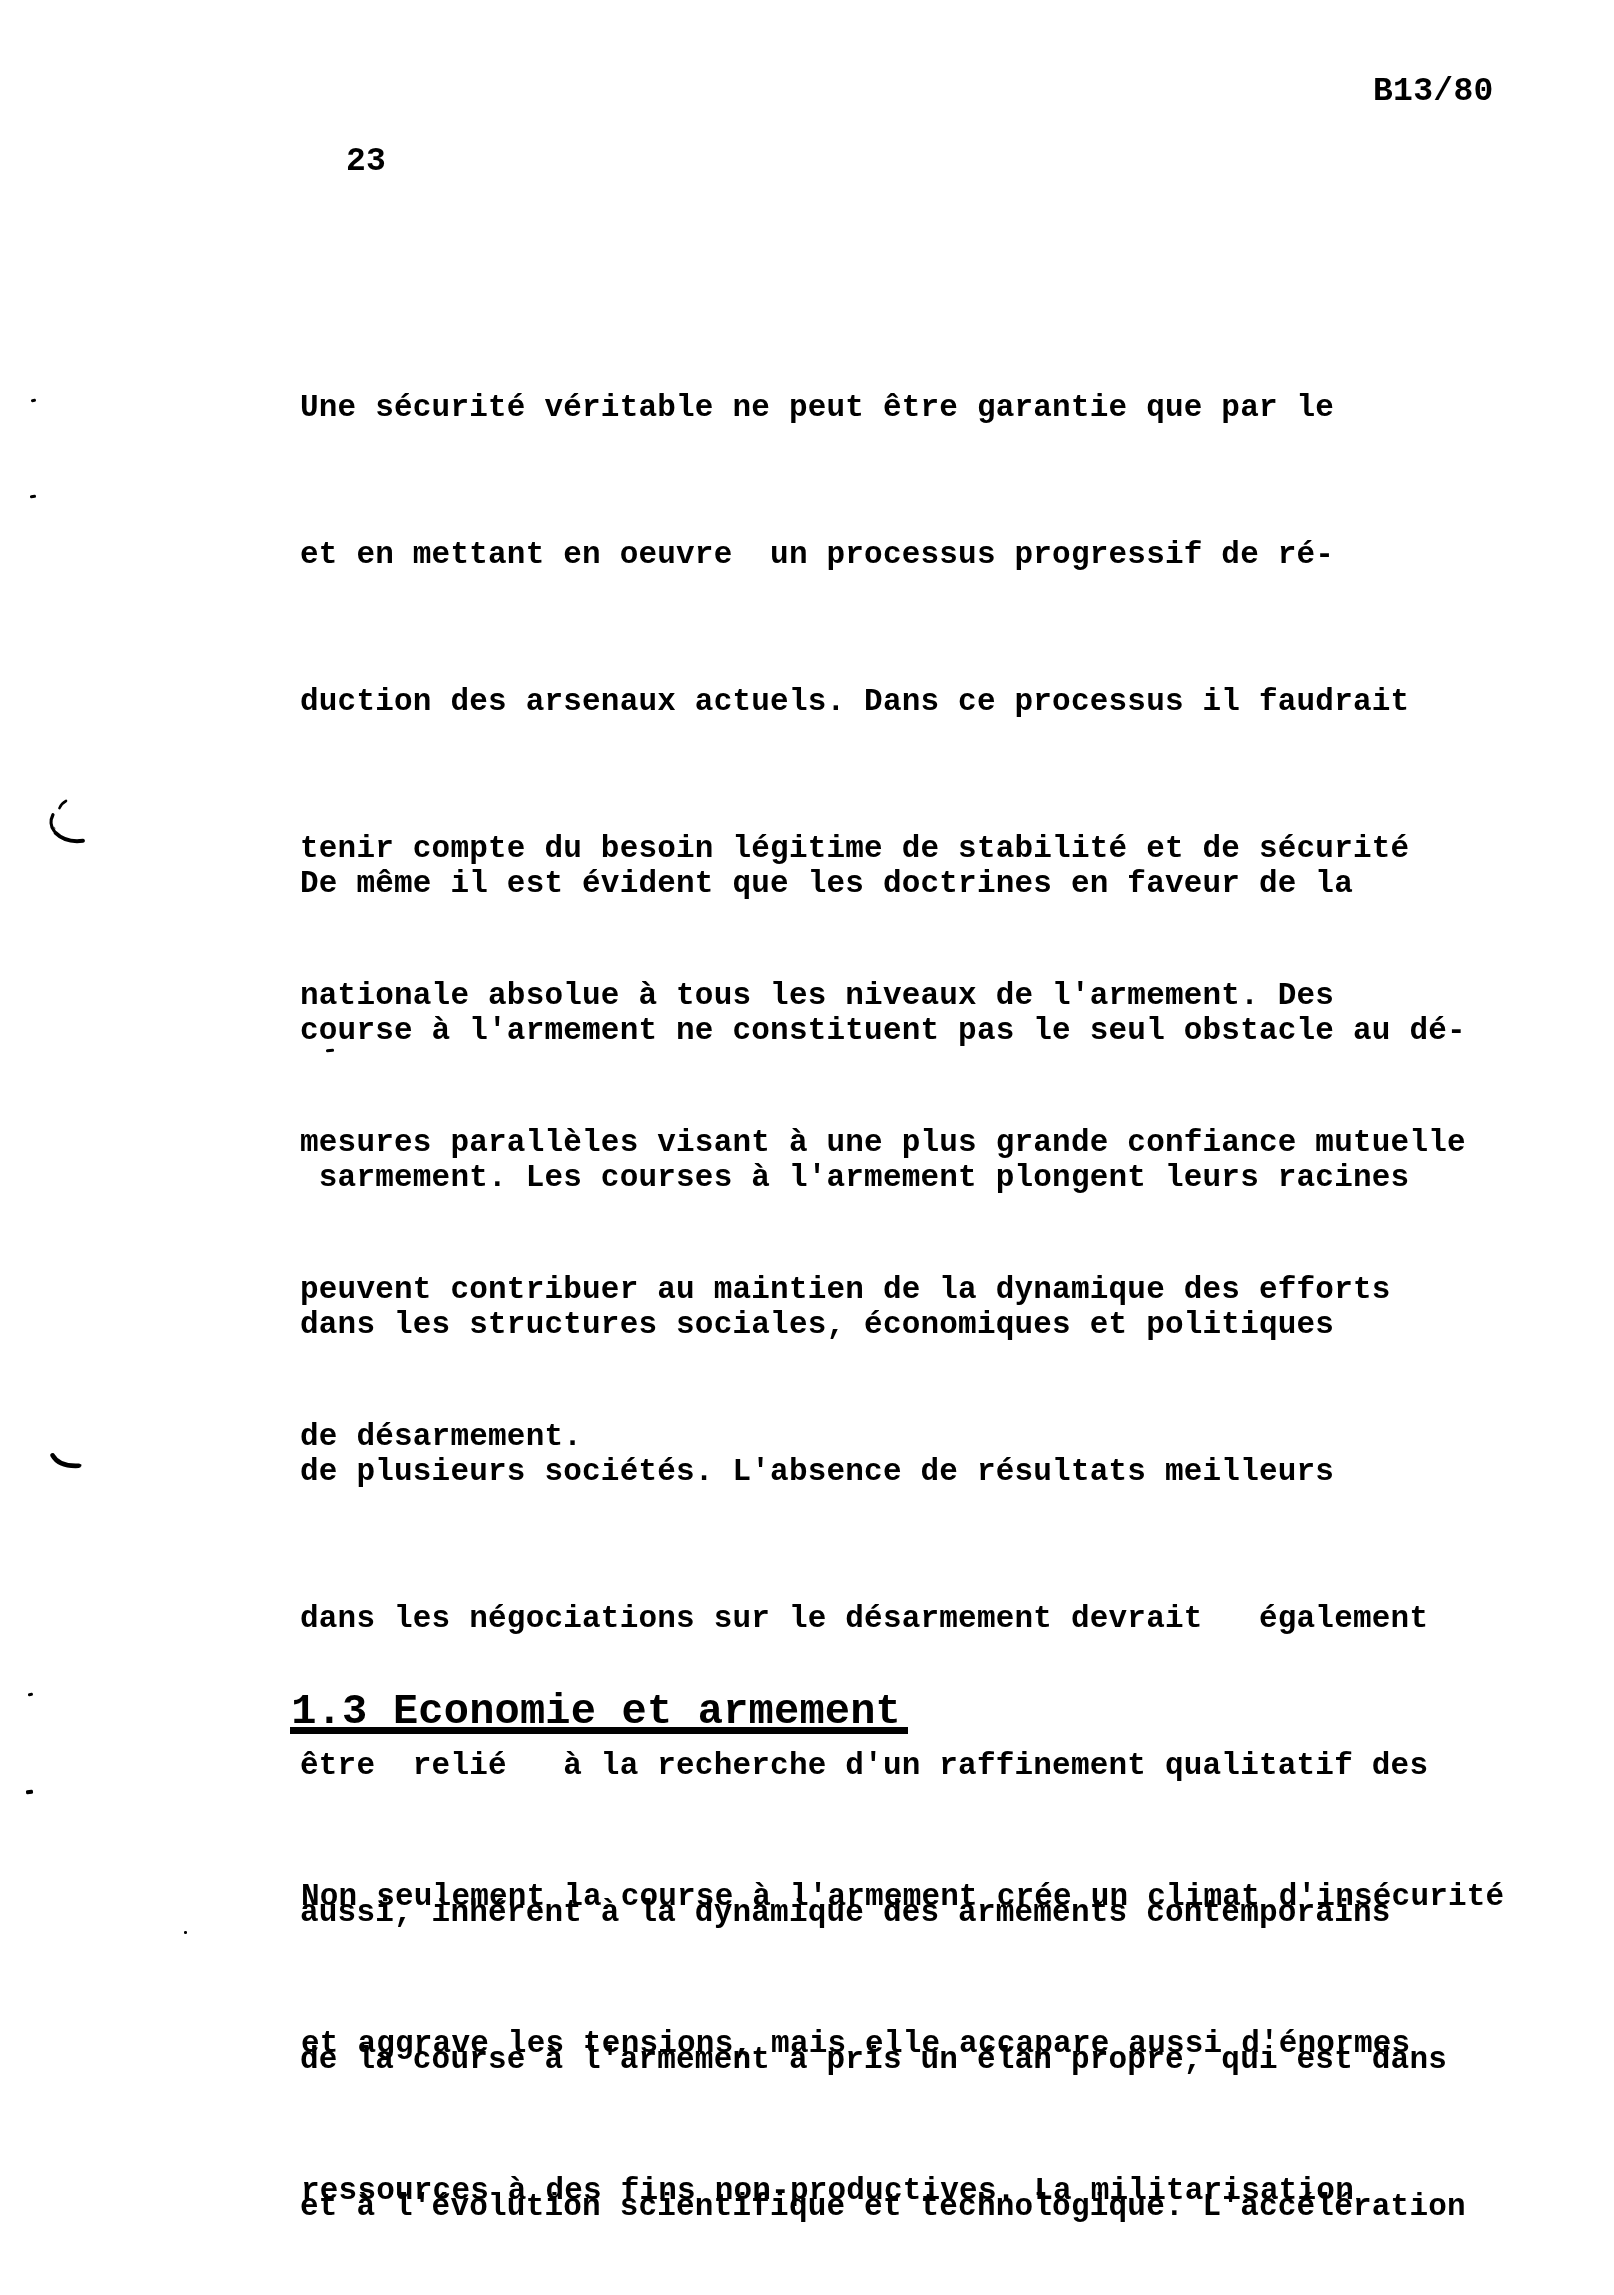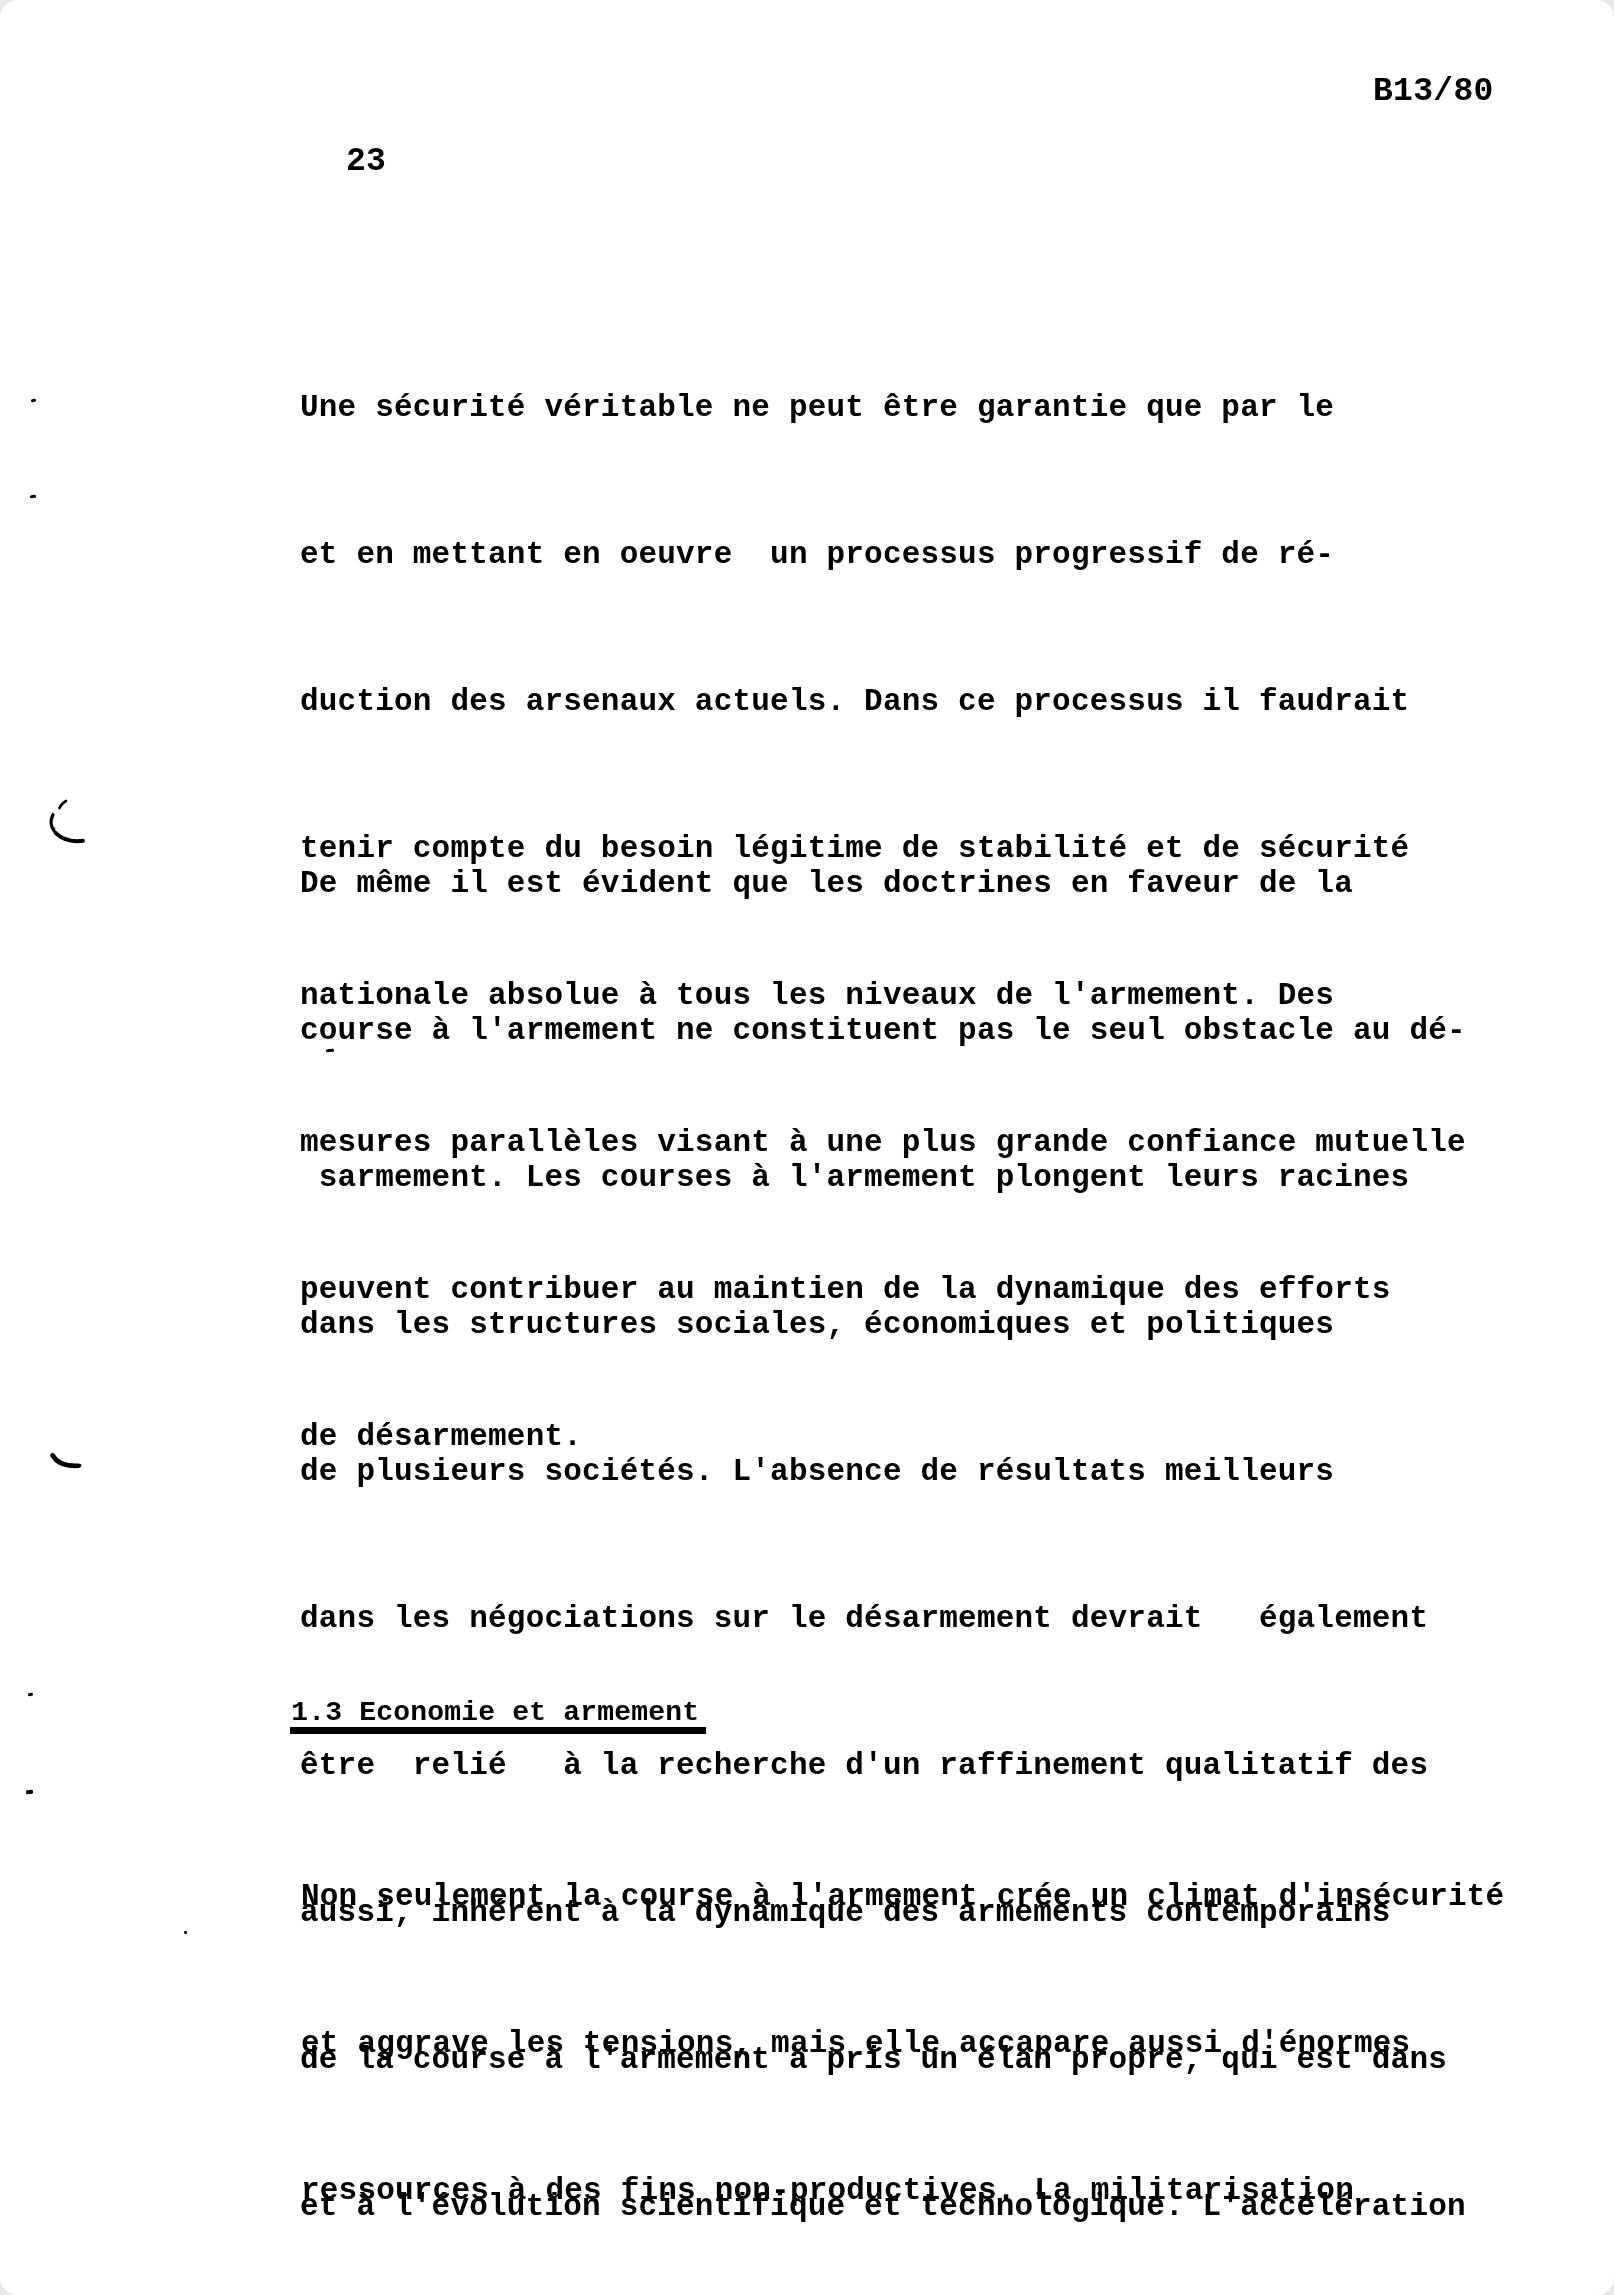--- a/index.html
+++ b/index.html
@@ -5,21 +5,20 @@
   html,body { margin:0; padding:0; background:#e8e8e8; }
   .page {
     position:relative;
     width:1614px; height:2295px;
     margin:0 auto;
     background:#ffffff;
     overflow:hidden;
     font-family:"Liberation Mono","DejaVu Sans Mono",monospace;
     font-weight:bold;
     color:#000000;
-    border-radius:18px;
   }
   .typed { white-space:pre; }
   .para {
     position:absolute;
     font-size:31px;
     line-height:49px;
     letter-spacing:0.2px;
     white-space:pre;
   }
   .line { white-space:pre;margin-left:8px; }
@@ -30,21 +29,21 @@
     position:absolute; left:1373px; top:75px;
     font-size:33px; line-height:1; letter-spacing:0.3px;
   }
   .page-num {
     position:absolute; left:346px; top:145px;
     font-size:33px; line-height:1; letter-spacing:0.3px;
   }
   .section-heading {
     position:absolute; left:290px; top:1698px;
     display:inline-block;
-    font-size:28px; line-height:29px; letter-spacing:0.2px;
+    font-size:42px; line-height:29px; letter-spacing:0.2px;
     border-bottom:7.2px solid #000;
     padding:0 6.6px 0 1.3px;
   }
   .speck {
     position:absolute; background:#000; border-radius:1.3px;
   }
   .mark-svg { position:absolute; }
   .mark-svg path, .mark-svg circle { stroke:#000; fill:none; }
 </style>
 </head>

